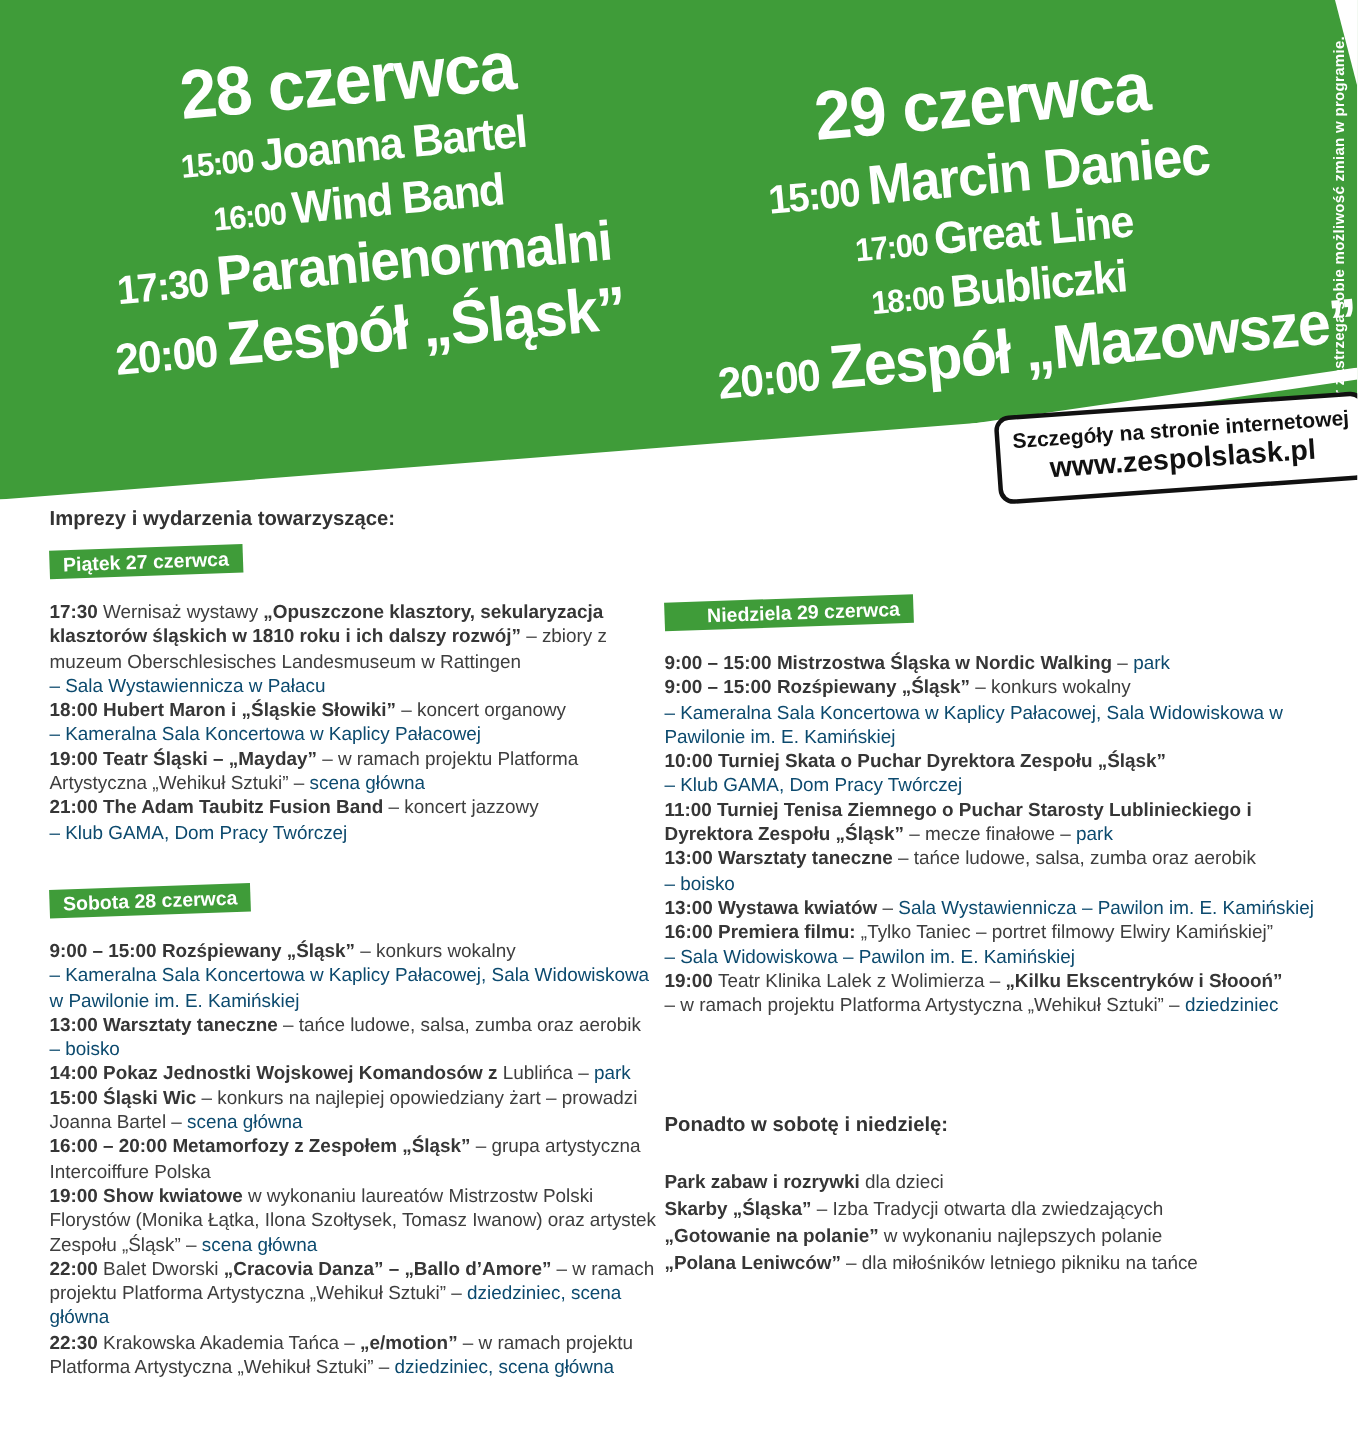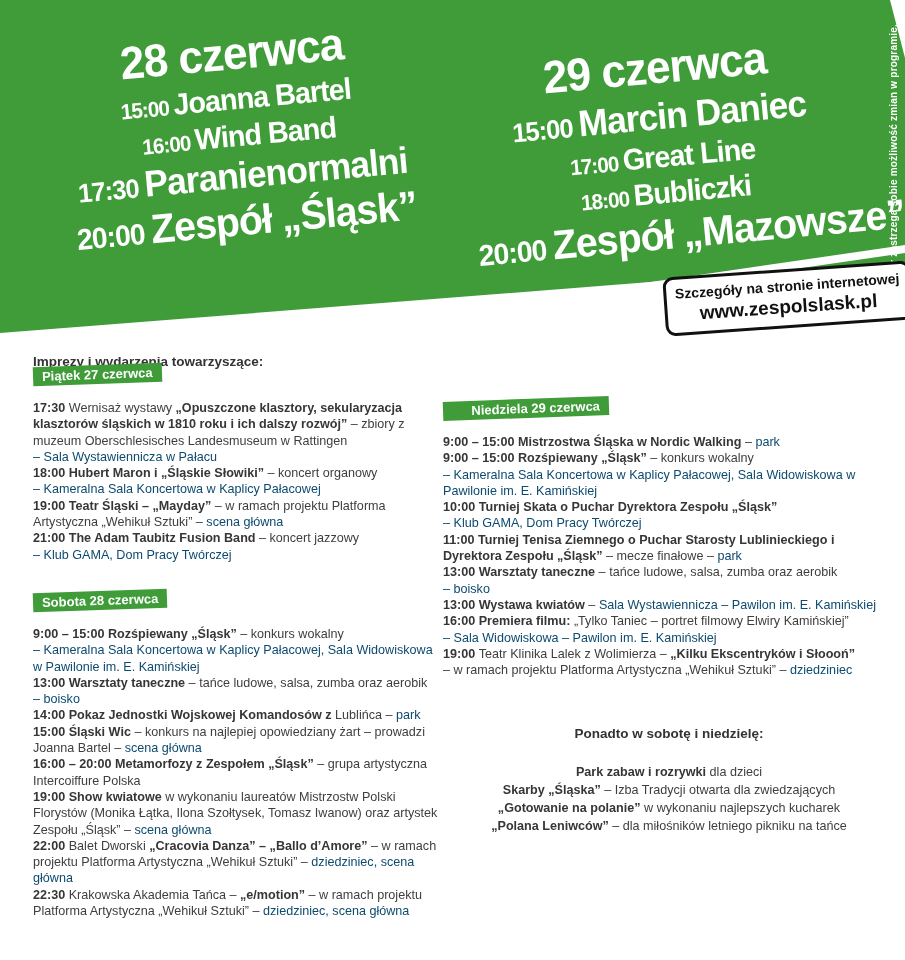--- a/index.html
+++ b/index.html
@@ -32,38 +32,38 @@
               font-size:10px;font-weight:bold;letter-spacing:.2px;}
 
   
   .infobox{position:absolute;left:664px;top:269px;width:230px;background:#ffffff;
            border:3px solid #111111;border-radius:10px;transform:rotate(-4deg);
            text-align:center;color:#111111;padding:6px 6px 7px 6px;}
   .infobox .l1{font-size:14px;font-weight:bold;line-height:1.25;}
   .infobox .l2{font-size:19px;font-weight:bold;line-height:1.2;}
 
   
-  .intro{position:absolute;left:33px;top:338px;font-size:13.5px;font-weight:bold;color:#333333;margin-top:16px;}
+  .intro{position:absolute;left:33px;top:338px;font-size:13.5px;font-weight:bold;color:#333333;}
 
   .col{position:absolute;}
   .col-left{left:33px;top:365px;width:412px;}
   .col-right{left:443px;top:399px;width:452px;}
 
   .sec + .sec{margin-top:28px;}
   .sec-label{display:inline-block;background:#3f9c39;color:#ffffff;font-weight:bold;
              font-size:13px;line-height:19px;padding:0 9px;transform:rotate(-2deg);
              margin-bottom:16px;min-width:100px;}
   .col-right .sec-label{min-width:148px;text-align:right;}
 
   .item{margin:0;font-size:12.6px;line-height:16.3px;color:#3e3e3e;}
   .run-b{font-weight:bold;color:#363636;}
   .run-n{color:#3e3e3e;}
   .run-g{color:#0c4a6e;}
 
-  .extra{margin-top:48px;text-align:center;}
+  .extra{margin-top:64px;text-align:left;}
   .extra-title{font-size:13.5px;font-weight:bold;color:#333333;margin:0 0 22px 0;}
   .extra .item{line-height:18px;}
 </style>
 </head>
 <body>
 
 <div class="page">
 
   <div class="green-main"></div>
   <div class="banner-gap"></div>
@@ -104,19 +104,19 @@
 
   <div class="col col-right">
     <div>
         <div class="sec"><div class="sec-label">Niedziela 29 czerwca</div><p class="item"><span class="run-b">9:00 – 15:00 Mistrzostwa Śląska w Nordic Walking</span><span class="run-n"> – </span><span class="run-g">park</span></p><p class="item"><span class="run-b">9:00 – 15:00 Rozśpiewany „Śląsk”</span><span class="run-n"> – konkurs wokalny</span><br><span class="run-g">– Kameralna Sala Koncertowa w Kaplicy Pałacowej, Sala Widowiskowa w Pawilonie im. E. Kamińskiej</span></p><p class="item"><span class="run-b">10:00 Turniej Skata o Puchar Dyrektora Zespołu „Śląsk”</span><br><span class="run-g">– Klub GAMA, Dom Pracy Twórczej</span></p><p class="item"><span class="run-b">11:00 Turniej Tenisa Ziemnego o Puchar Starosty Lublinieckiego i Dyrektora Zespołu „Śląsk”</span><span class="run-n"> – mecze finałowe – </span><span class="run-g">park</span></p><p class="item"><span class="run-b">13:00 Warsztaty taneczne</span><span class="run-n"> – tańce ludowe, salsa, zumba oraz aerobik</span><br><span class="run-g">– boisko</span></p><p class="item"><span class="run-b">13:00 Wystawa kwiatów</span><span class="run-n"> – </span><span class="run-g">Sala Wystawiennicza – Pawilon im. E. Kamińskiej</span></p><p class="item"><span class="run-b">16:00 Premiera filmu:</span><span class="run-n"> „Tylko Taniec – portret filmowy Elwiry Kamińskiej”</span><br><span class="run-g">– Sala Widowiskowa – Pawilon im. E. Kamińskiej</span></p><p class="item"><span class="run-b">19:00 </span><span class="run-n">Teatr Klinika Lalek z Wolimierza – </span><span class="run-b">„Kilku Ekscentryków i Słoooń”</span><br><span class="run-n">– w ramach projektu Platforma Artystyczna „Wehikuł Sztuki” – </span><span class="run-g">dziedziniec</span></p></div>
       </div>
     <div class="extra">
       <p class="extra-title">Ponadto w sobotę i niedzielę:</p>
       <div>
           <p class="item"><span class="run-b">Park zabaw i rozrywki</span><span class="run-n"> dla dzieci</span></p>
           <p class="item"><span class="run-b">Skarby „Śląska”</span><span class="run-n"> – Izba Tradycji otwarta dla zwiedzających</span></p>
-          <p class="item"><span class="run-b">„Gotowanie na polanie”</span><span class="run-n"> w wykonaniu najlepszych kucharek</span></p>
+          <p class="item"><span class="run-b">„Gotowanie na polanie”</span><span class="run-n"> w wykonaniu najlepszych polanie</span></p>
           <p class="item"><span class="run-b">„Polana Leniwców”</span><span class="run-n"> – dla miłośników letniego pikniku na tańce</span></p>
         </div>
     </div>
   </div>
 
 </div>
 
 </body></html>

